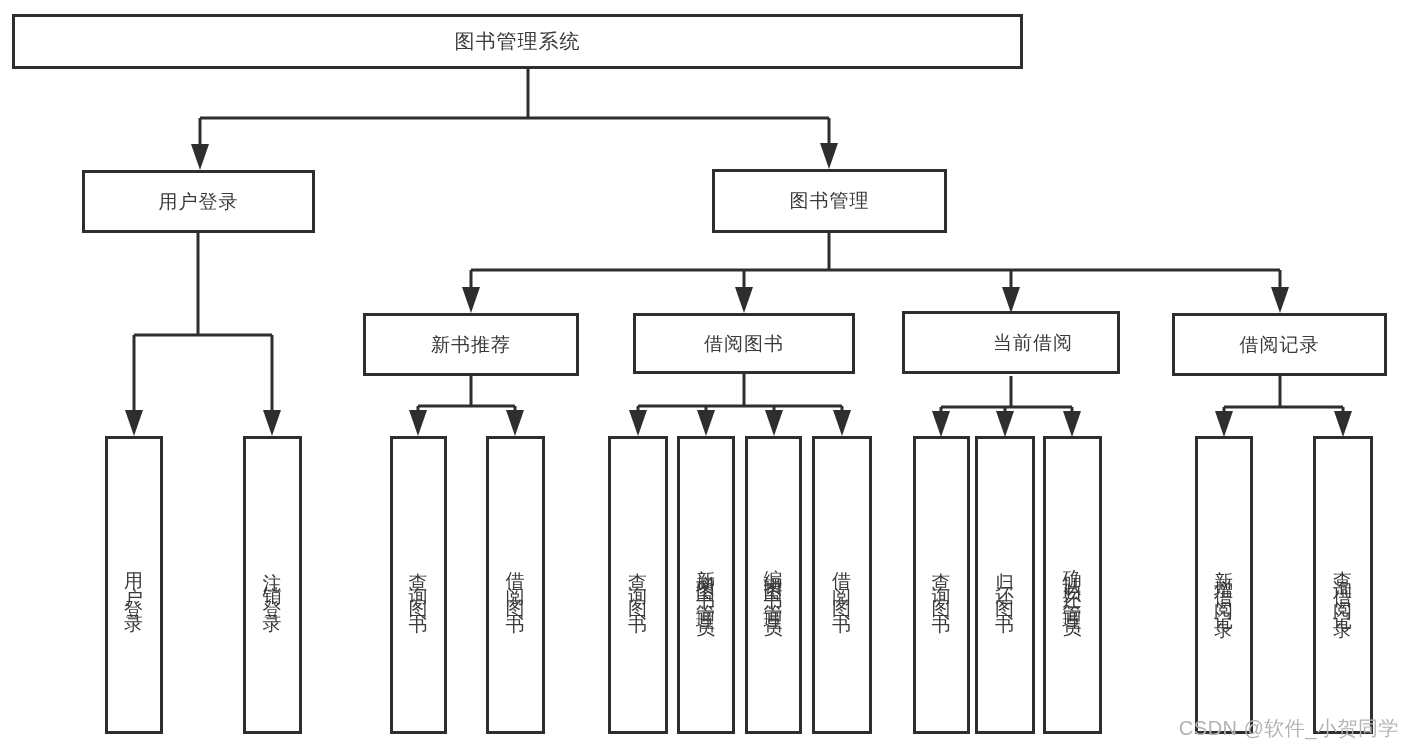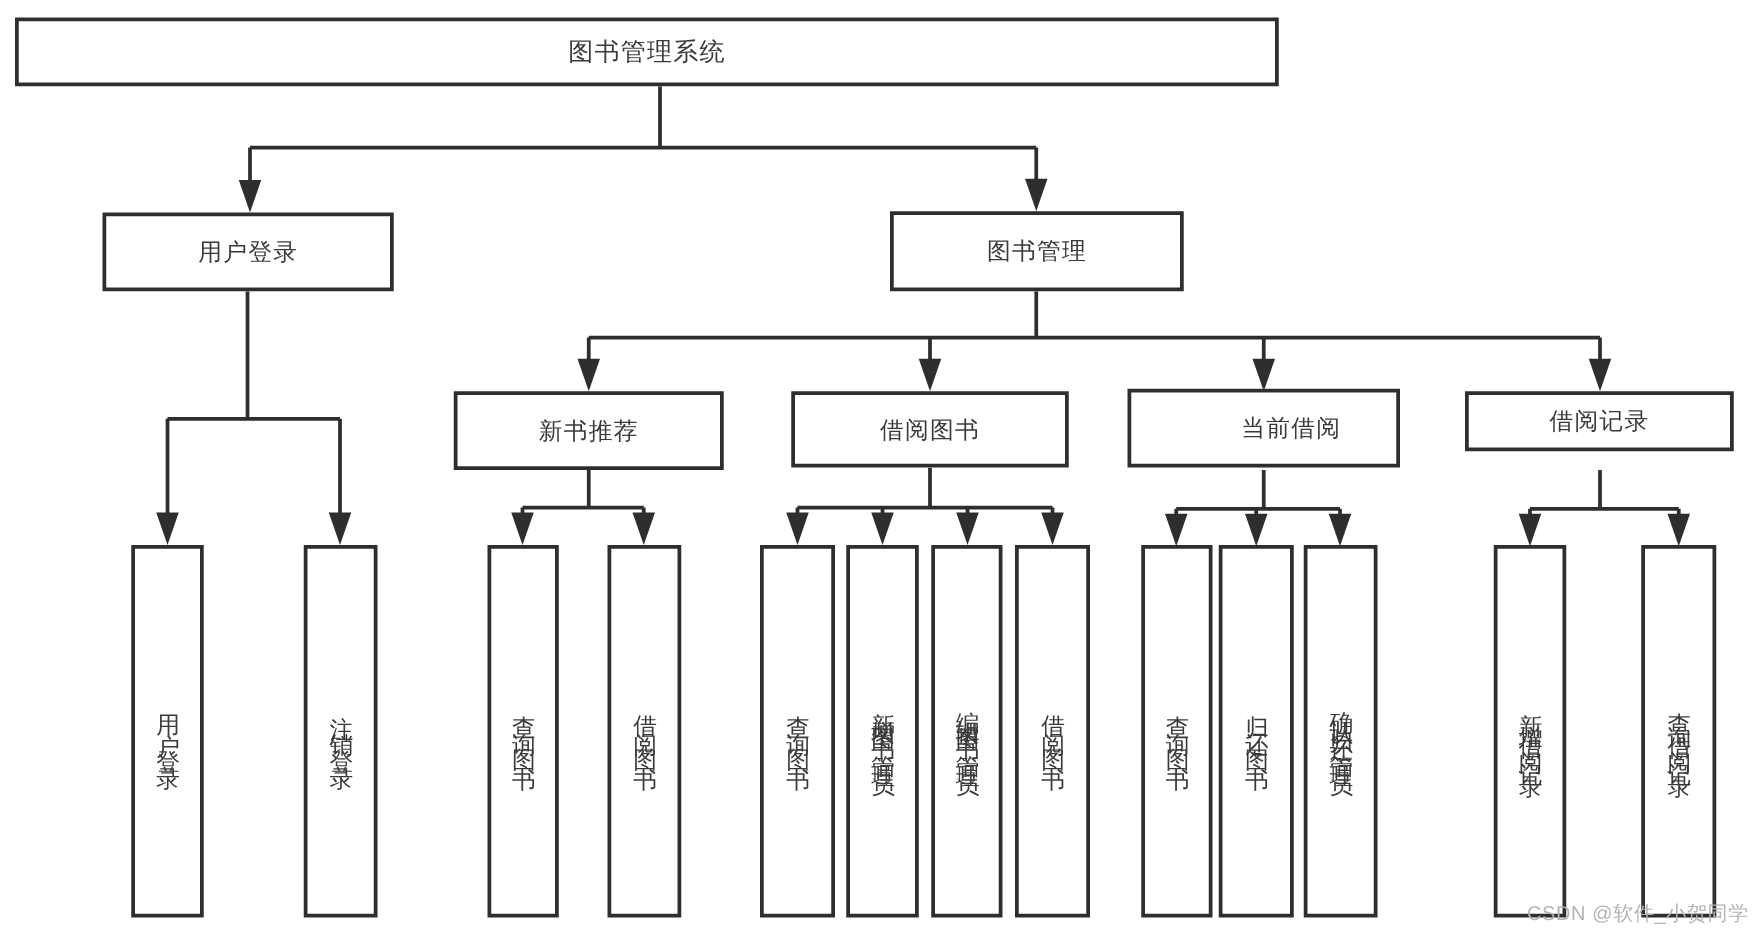--- a/index.html
+++ b/index.html
@@ -22,21 +22,21 @@
     z-index:1;
   }
   .hlabel{font-size:19px;letter-spacing:1px;white-space:nowrap;color:#3a3a3a;}
   .b-root{left:12px;top:14px;width:1011px;height:55px;}
   .b-root .hlabel{font-size:20px;}
   .b-user{left:82px;top:170px;width:233px;height:63px;}
   .b-mgmt{left:712px;top:169px;width:235px;height:64px;}
   .b-new{left:363px;top:313px;width:216px;height:63px;}
   .b-borrow{left:633px;top:313px;width:222px;height:61px;}
   .b-current{left:902px;top:311px;width:218px;height:63px;padding-left:44px;}
-  .b-records{left:1172px;top:313px;width:215px;height:48px;}
+  .b-records{left:1172px;top:313px;width:215px;height:63px;}
   .leaf{top:436px;height:298px;}
   .vtext{
     writing-mode:vertical-rl;
     text-orientation:mixed;
     font-size:19px;
     line-height:1;
     color:#3a3a3a;
     white-space:nowrap;
   }
   .l-1a{left:105px;width:58px;}
@@ -48,21 +48,21 @@
   .l-3c{left:745px;width:57px;}
   .l-3d{left:812px;width:60px;}
   .l-4a{left:913px;width:57px;}
   .l-4b{left:975px;width:60px;}
   .l-4c{left:1043px;width:59px;}
   .l-5a{left:1195px;width:58px;}
   .l-5b{left:1313px;width:60px;}
   #watermark{
     position:absolute;
     right:6px;bottom:5px;
-    font-size:16px;
+    font-size:20px;
     color:#b3b3b3;
     z-index:2;
     letter-spacing:0.5px;
     margin-top:40px;
   }
 </style>
 </head>
 <body>
 
 <div id="stage">

